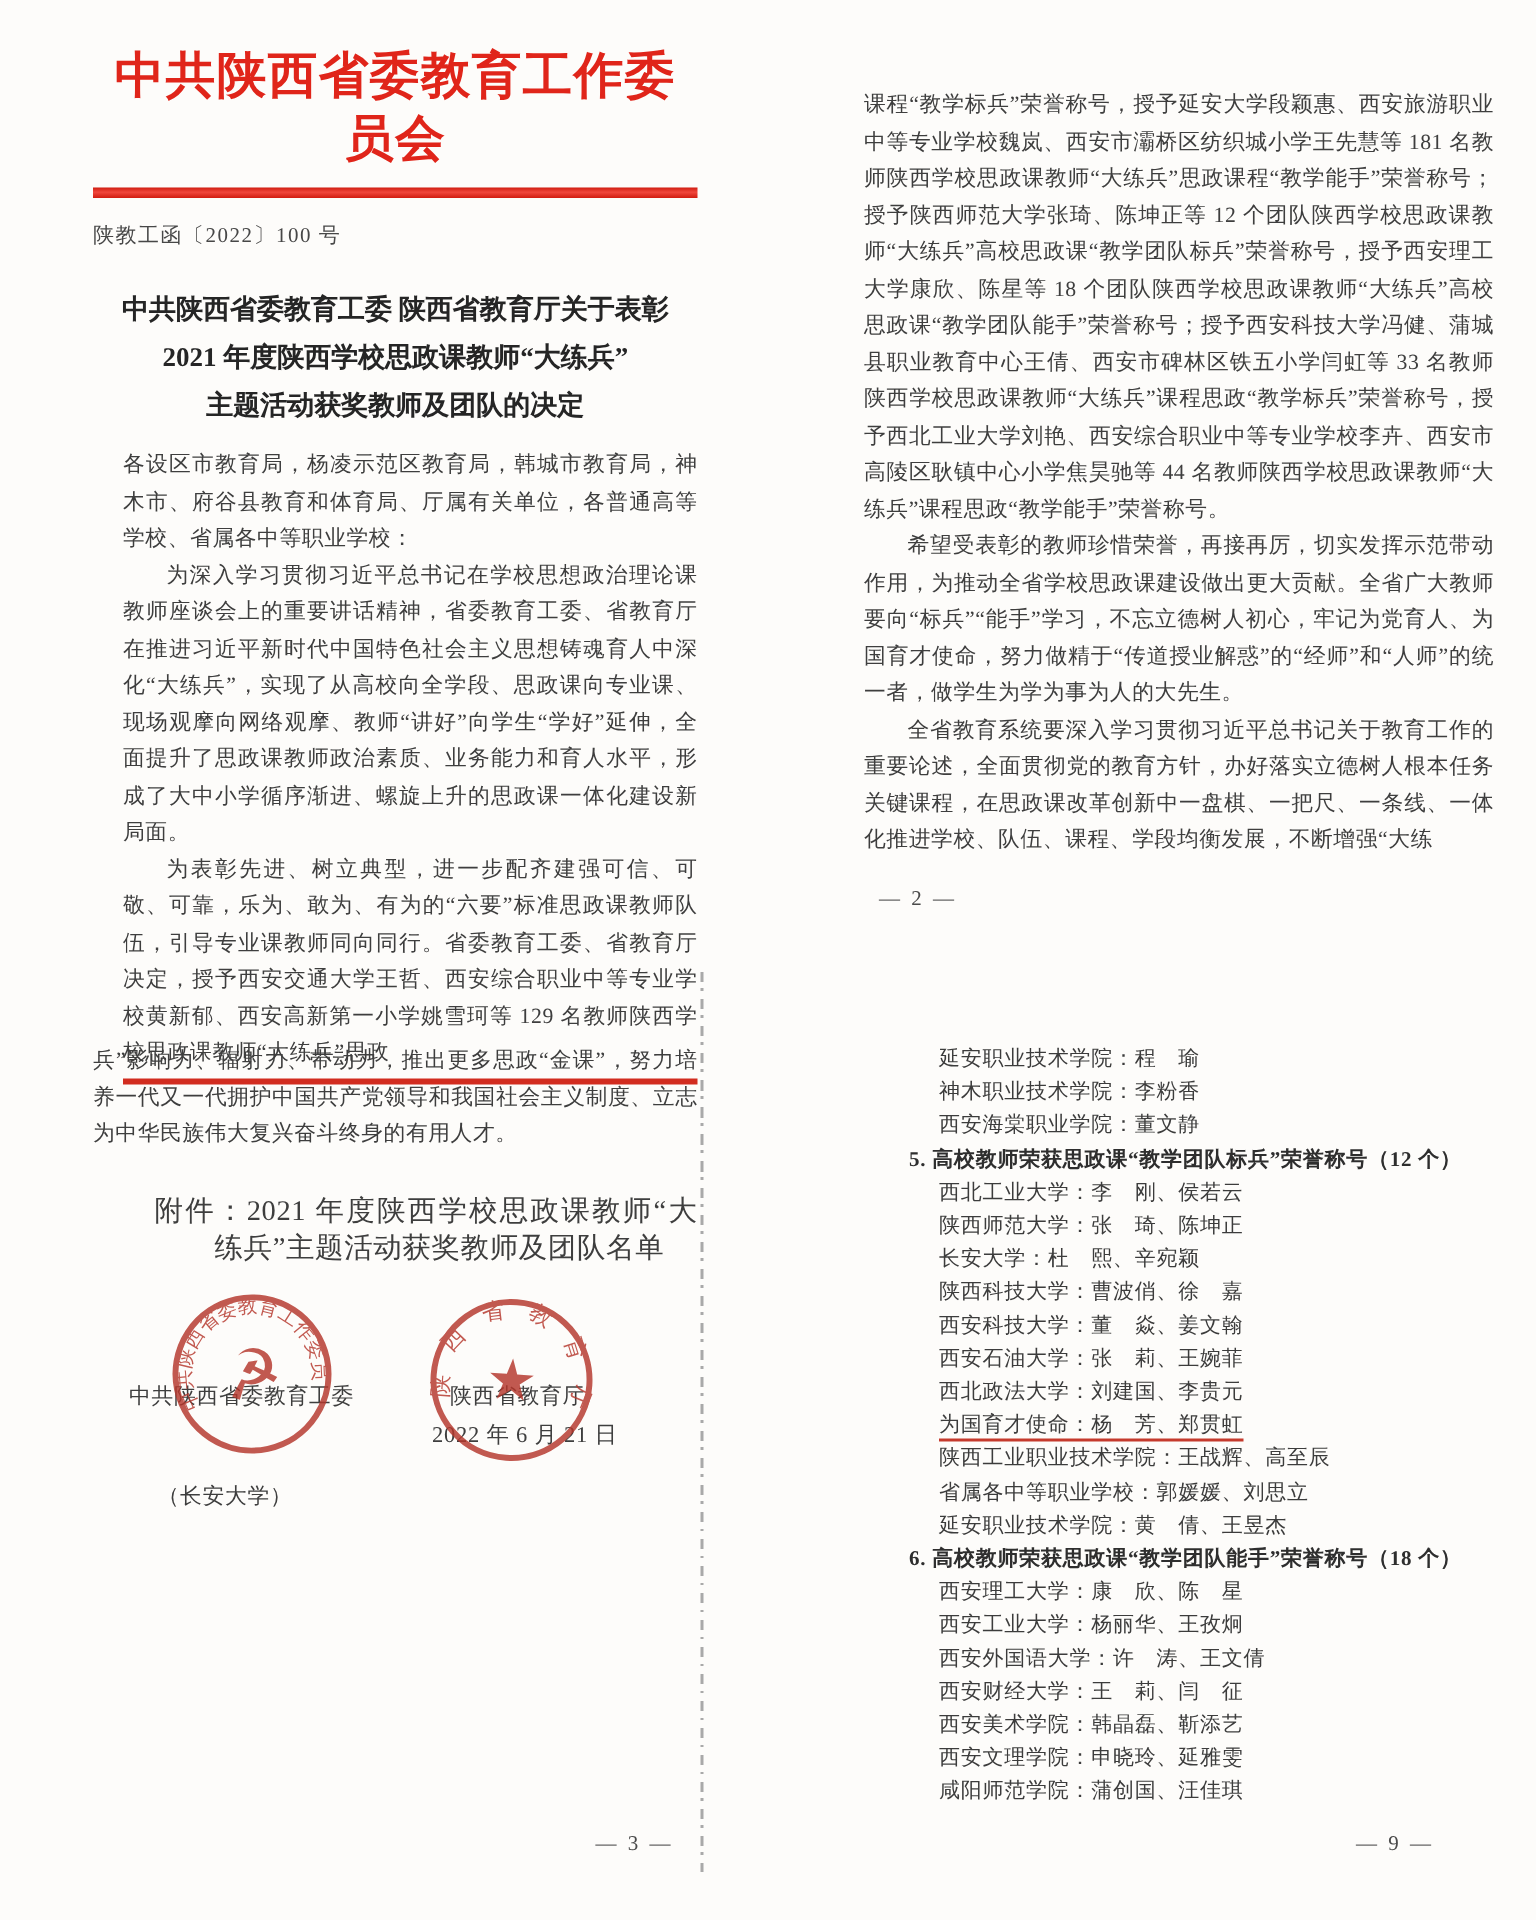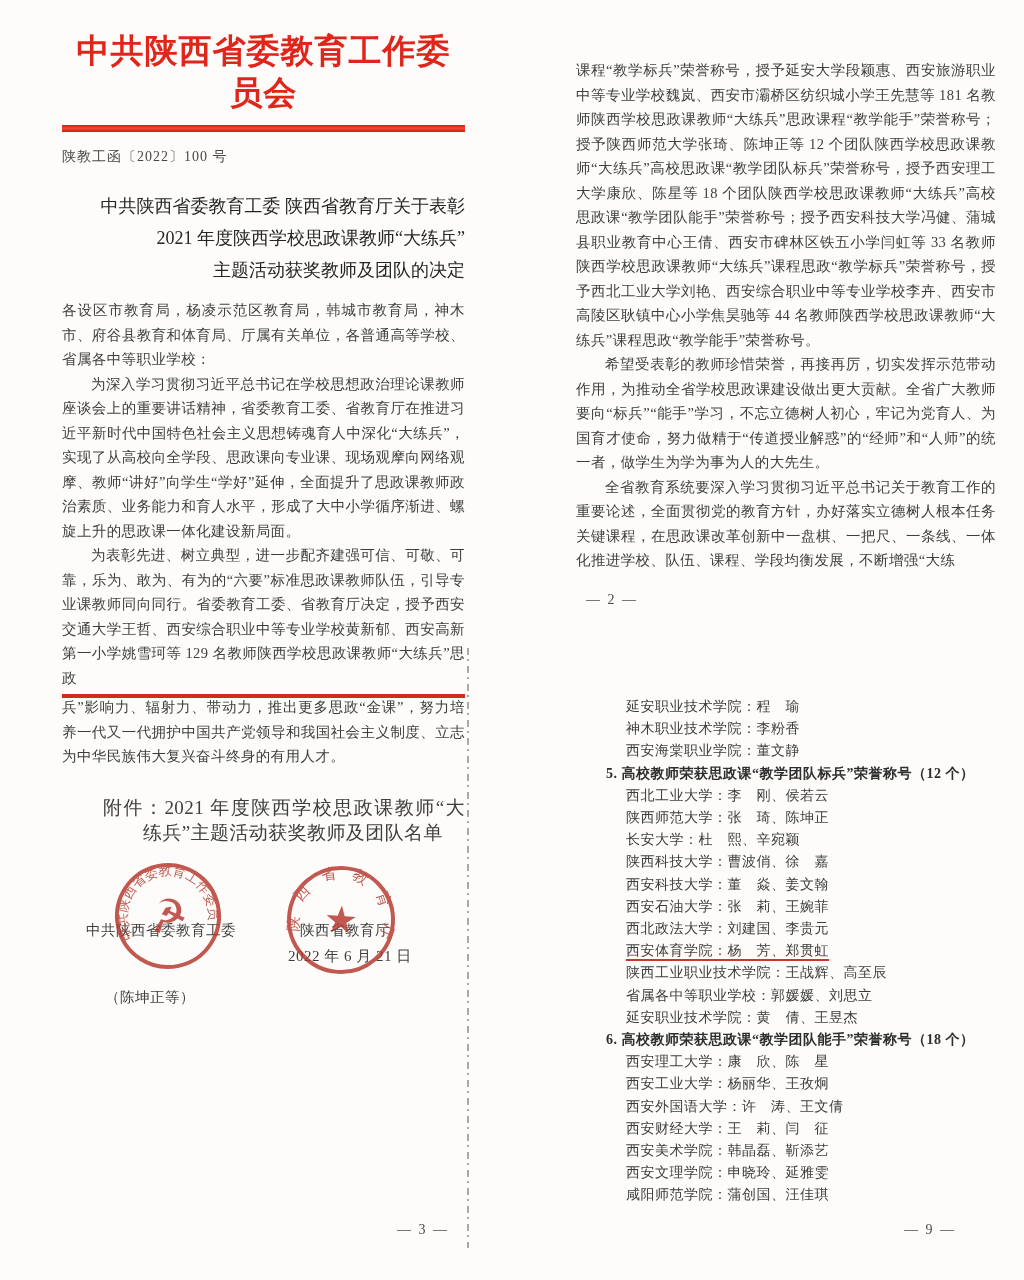--- a/index.html
+++ b/index.html
@@ -11,24 +11,24 @@
   }
   .page{position:absolute;}
   
   #page1{left:62px;top:28px;width:403px;}
   .red-head{
     margin:0;padding-top:2px;text-align:center;
     font-size:33px;font-weight:700;color:#e0251a;letter-spacing:1px;line-height:42px;
   }
   .red-rule{height:7px;background:linear-gradient(#d01c10,#f0473c 45%,#d01c10);margin-top:11px;}
   .doc-num{margin-top:16px;text-align:left;font-size:14px;color:#474747;letter-spacing:1px;}
-  .doc-title{margin-top:24px;text-align:right;font-size:18px;font-weight:400;color:#252525;line-height:32px;}
+  .doc-title{margin-top:24px;text-align:center;font-size:18px;font-weight:700;color:#252525;line-height:32px;}
   .body-par{margin:0;font-size:14.5px;line-height:24.5px;text-align:justify;letter-spacing:0.4px;}
   .indent{text-indent:2em;}
-  #page1 .body-block{margin-top:12px;}
+  #page1 .body-block{margin-top:12px;margin-left:20px;}
   .red-bottom{border-bottom:4px solid #d22c1f;padding-bottom:4px;}
   
   #page2{left:576px;top:52px;width:420px;height:570px;}
   #page2 .body-block{margin-top:6px;}
   .pagenum{position:absolute;font-size:14px;color:#4a4a4a;letter-spacing:2px;}
   #page2 .pagenum{left:10px;top:540px;}
   
   .edge-line{
     position:absolute;left:467px;top:648px;width:2px;height:600px;
     background:repeating-linear-gradient(#a9a9a9 0 7px,transparent 7px 11px,#a9a9a9 11px 13px,transparent 13px 18px);
@@ -88,21 +88,21 @@
 
 <section class="page" id="page3">
   <div class="body-block">
     <p class="body-par">兵”影响力、辐射力、带动力，推出更多思政“金课”，努力培养一代又一代拥护中国共产党领导和我国社会主义制度、立志为中华民族伟大复兴奋斗终身的有用人才。</p>
   </div>
   <p class="attach"><span>附件：</span><span>2021 年度陕西学校思政课教师“大练兵”主题活动获奖教师及团队名单</span></p>
 
   <span class="sign-line" id="signer-left">中共陕西省委教育工委</span>
   <span class="sign-line" id="signer-right">陕西省教育厅</span>
   <span class="sign-line" id="sign-date">2022 年 6 月 21 日</span>
-  <span class="sign-line" id="disclosure">（陈坤正等）</span>
+  <span class="sign-line" id="disclosure">（长安大学）</span>
 
   <svg class="stamp" id="stamp-left" width="112" height="112" viewBox="0 0 112 112">
     <circle cx="56" cy="56" r="51" fill="none" stroke="#b5362b" stroke-width="4"></circle>
     <path id="arcL" d="M 17.5,70 A 41,41 0 1 1 94.5,70" fill="none"></path>
     <text font-size="13">
       <textPath href="#arcL" xlink:href="#arcL">中共陕西省委教育工作委员会</textPath>
     </text>
     <text x="56" y="71" font-size="44" text-anchor="middle" style="font-family:'DejaVu Sans',sans-serif">☭</text>
   </svg>
 
@@ -124,21 +124,21 @@
     <div class="p9row"><span>神木职业技术学院：李粉香</span></div>
     <div class="p9row"><span>西安海棠职业学院：董文静</span></div>
     <div class="p9row p9head"><span>5. 高校教师荣获思政课“教学团队标兵”荣誉称号（12 个）</span></div>
     <div class="p9row"><span>西北工业大学：李　刚、侯若云</span></div>
     <div class="p9row"><span>陕西师范大学：张　琦、陈坤正</span></div>
     <div class="p9row"><span>长安大学：杜　熙、辛宛颖</span></div>
     <div class="p9row"><span>陕西科技大学：曹波俏、徐　嘉</span></div>
     <div class="p9row"><span>西安科技大学：董　焱、姜文翰</span></div>
     <div class="p9row"><span>西安石油大学：张　莉、王婉菲</span></div>
     <div class="p9row"><span>西北政法大学：刘建国、李贵元</span></div>
-    <div class="p9row"><span class="redline">西安体育学院：杨　芳、郑贯虹</span></div>
+    <div class="p9row"><span class="redline">为国育才使命：杨　芳、郑贯虹</span></div>
     <div class="p9row"><span>陕西工业职业技术学院：王战辉、高至辰</span></div>
     <div class="p9row"><span>省属各中等职业学校：郭媛媛、刘思立</span></div>
     <div class="p9row"><span>延安职业技术学院：黄　倩、王昱杰</span></div>
     <div class="p9row p9head"><span>6. 高校教师荣获思政课“教学团队能手”荣誉称号（18 个）</span></div>
     <div class="p9row"><span>西安理工大学：康　欣、陈　星</span></div>
     <div class="p9row"><span>西安工业大学：杨丽华、王孜炯</span></div>
     <div class="p9row"><span>西安外国语大学：许　涛、王文倩</span></div>
     <div class="p9row"><span>西安财经大学：王　莉、闫　征</span></div>
     <div class="p9row"><span>西安美术学院：韩晶磊、靳添艺</span></div>
     <div class="p9row"><span>西安文理学院：申晓玲、延雅雯</span></div>

